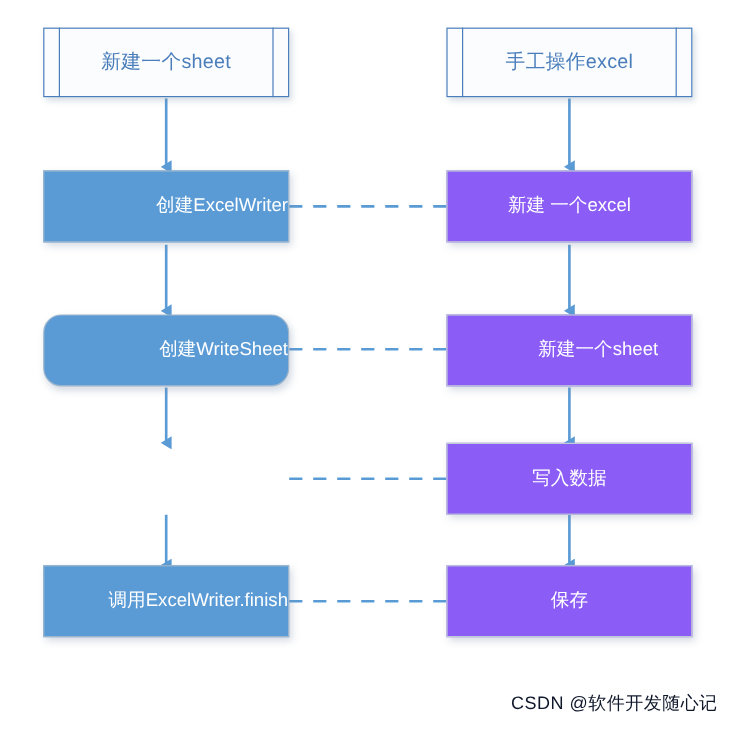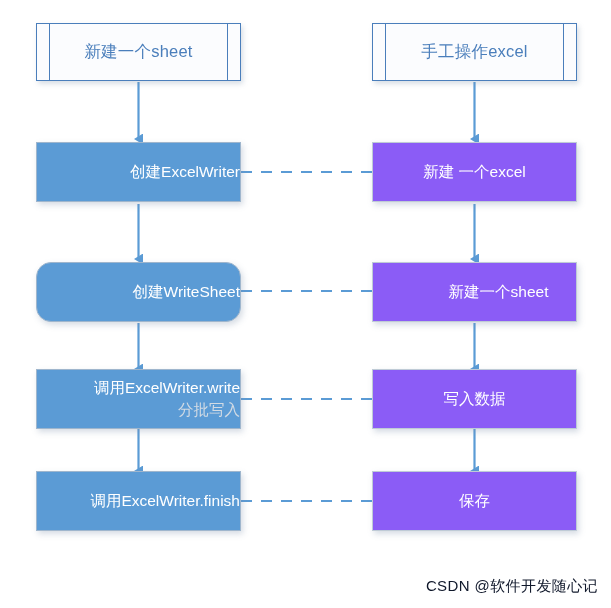--- a/index.html
+++ b/index.html
@@ -144,24 +144,20 @@
   </div>
 
   <div class="node blue" style="left:36px; top:142px;">
     <span class="l1">创建ExcelWriter</span>
   </div>
 
   <div class="node blue" style="left:36px; top:262px;border-radius:15px;">
     <span class="l1">创建WriteSheet</span>
   </div>
 
-  <div class="node blue" style="left:36px; top:369px;">
-    <span class="l1">调用ExcelWriter.write</span>
-    <span class="l2">分批写入</span>
-  </div>
 
   <div class="node blue" style="left:36px; top:471px;">
     <span class="l1">调用ExcelWriter.finish</span>
   </div>
 
   <div class="node green" style="left:372px; top:142px;">
     <span class="l1">新建 一个excel</span>
   </div>
 
   <div class="node green" style="left:372px; top:262px;padding-left:48px;">

